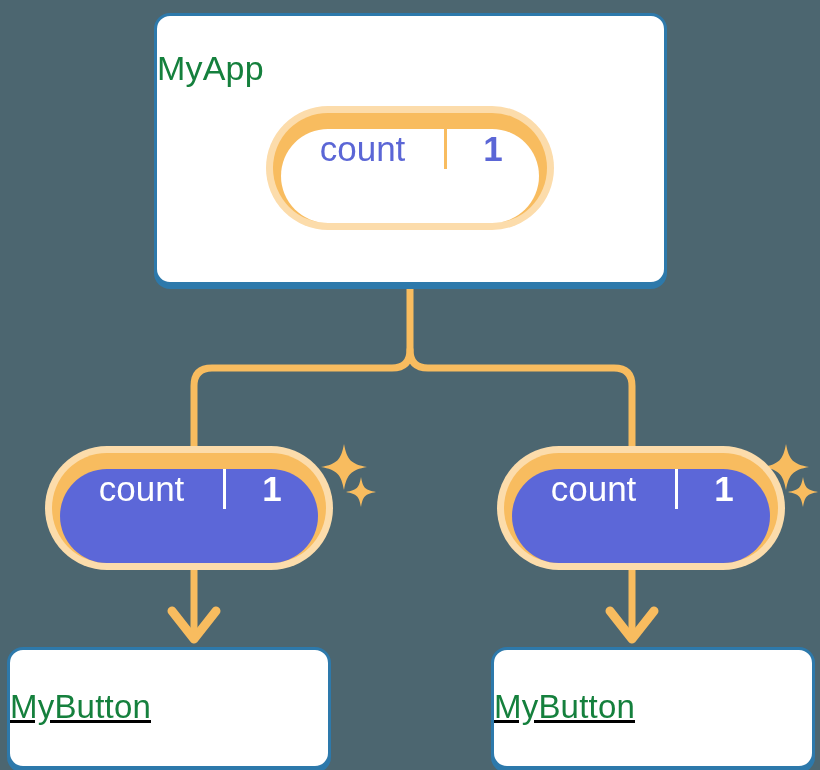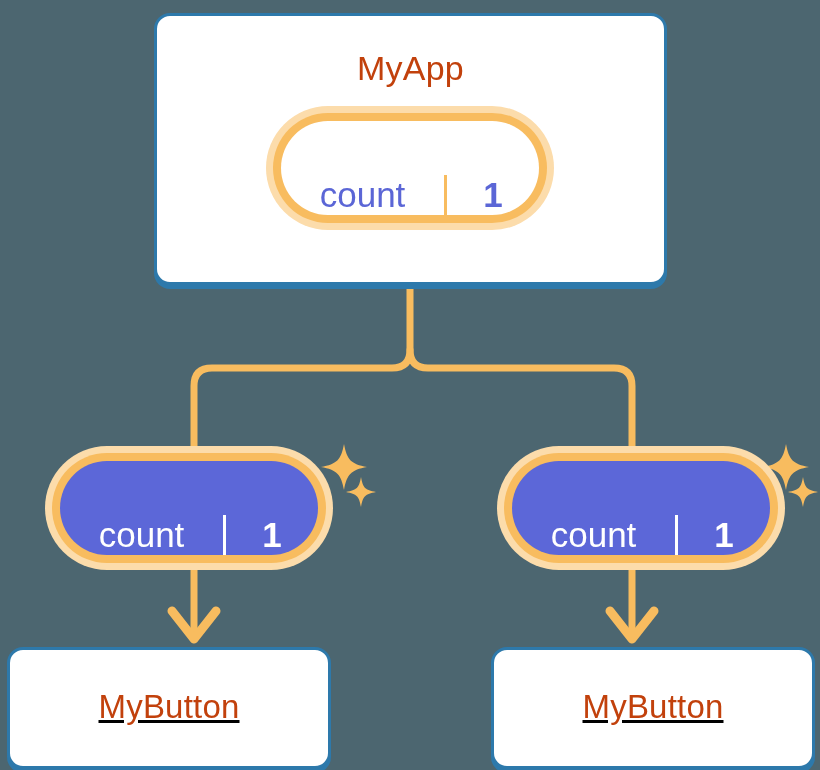--- a/index.html
+++ b/index.html
@@ -32,25 +32,24 @@
   
   .card {
     position: absolute;
     background: #ffffff;
     border: 3px solid #2d79ab;
     border-radius: 16px;
     box-sizing: border-box;
     box-shadow: 0 4px 0 0 #2d79ab;
   }
   .card-title {
-    color: #c2410c;
+    color: #15803d;
     font-size: 34px;
     font-weight: 400;
     letter-spacing: 0.2px;
-    text-align: center;
     white-space: nowrap;
   }
 
   #card-myapp {
     left: 154px;
     top: 13px;
     width: 513px;
     height: 272px;
   }
   #card-myapp .card-title {
@@ -76,22 +75,23 @@
   }
   .pill-ring {
     position: absolute;
     border-radius: 999px;
     background: #f8bc5f;
   }
   .pill-inner {
     position: absolute;
     border-radius: 999px;
     display: flex;
-    align-items: flex-end;
+    align-items: flex-start;
     overflow: hidden;
+    margin-top: 8px;
   }
   .pill-key, .pill-val {
     display: flex;
     align-items: center;
     justify-content: center;
     font-size: 35px;
     font-weight: 400;
     white-space: nowrap;
   }
   .pill-val { font-weight: 700; }

